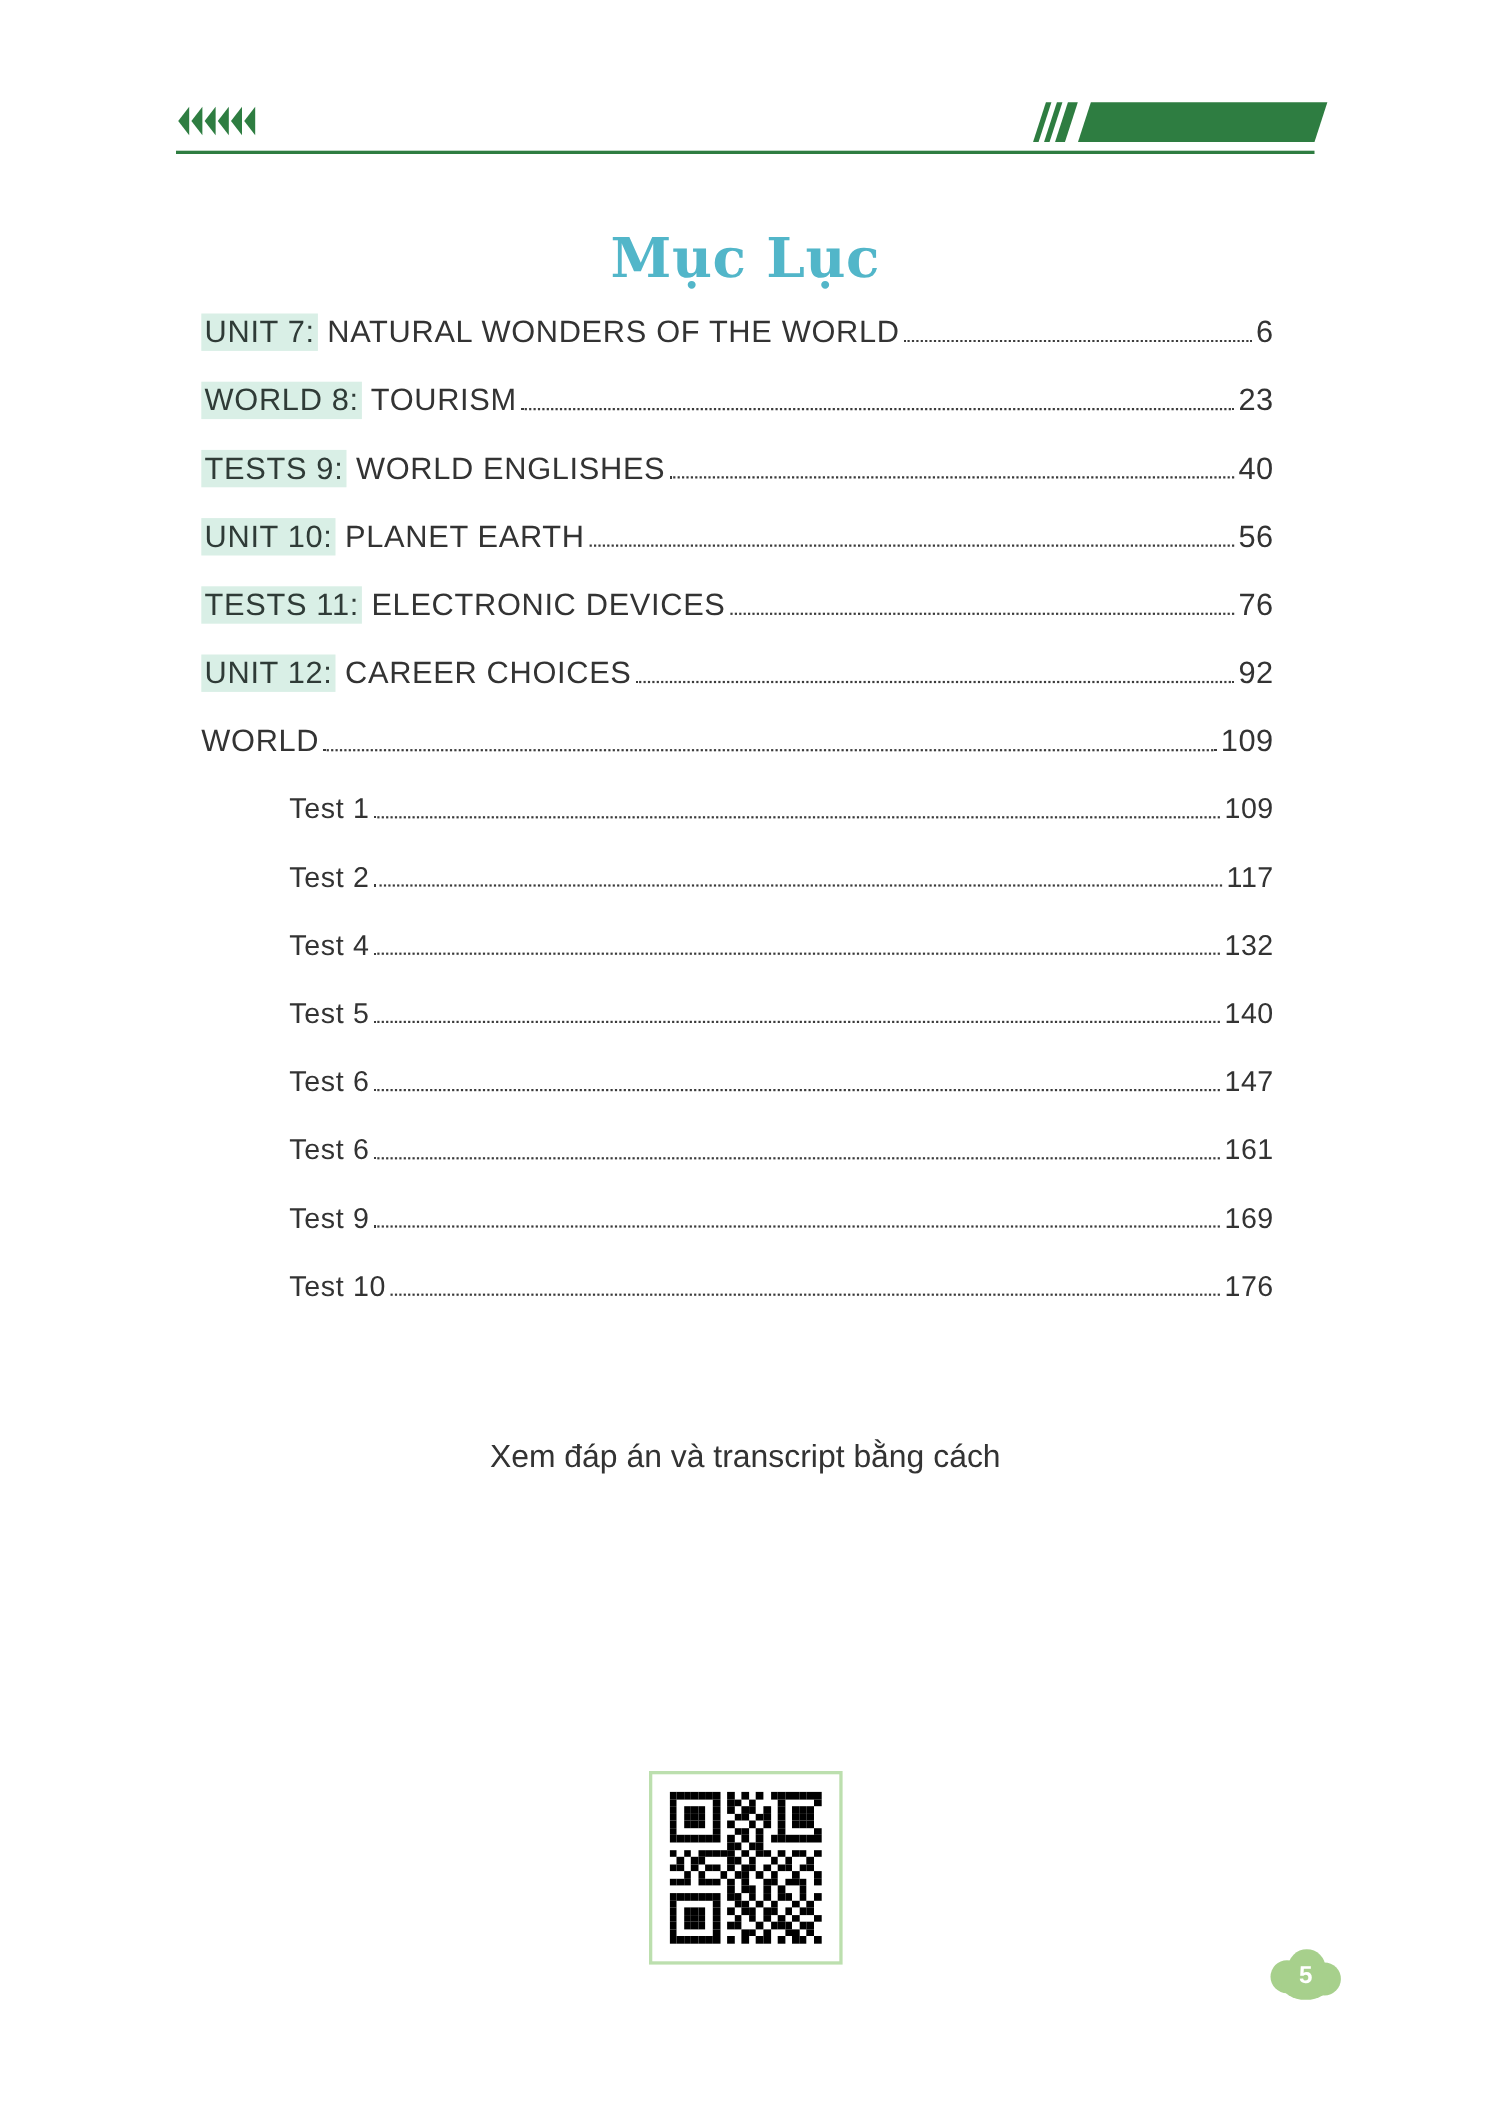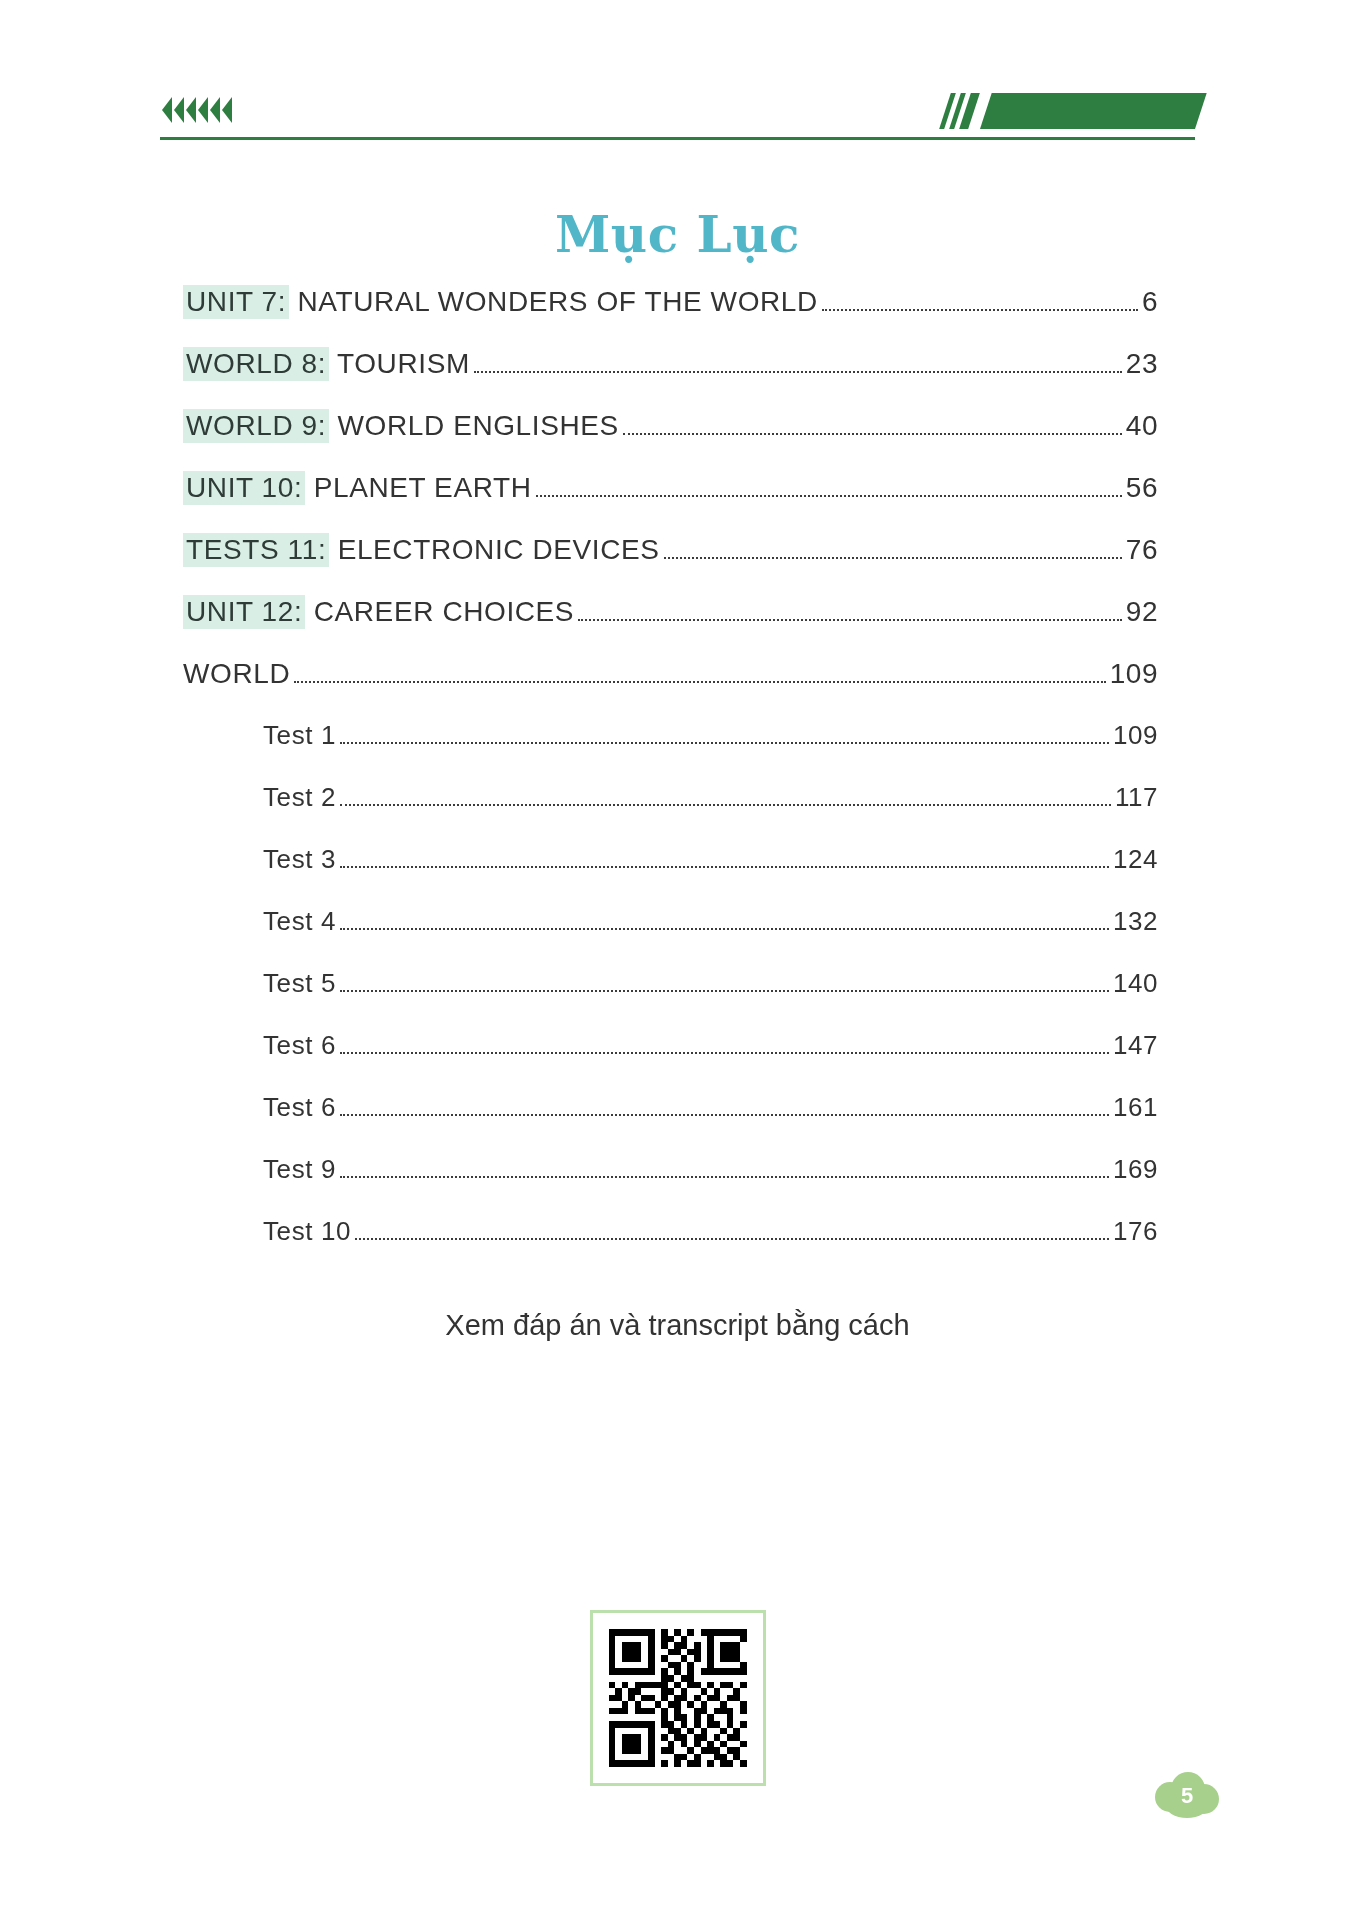--- a/index.html
+++ b/index.html
@@ -223,21 +223,21 @@
       <div class="toc-label"><span class="unit-tag">UNIT 7:</span> NATURAL WONDERS OF THE WORLD</div>
       <div class="dots"></div>
       <div class="toc-page">6</div>
     </div>
     <div class="toc-row">
       <div class="toc-label"><span class="unit-tag">WORLD 8:</span> TOURISM</div>
       <div class="dots"></div>
       <div class="toc-page">23</div>
     </div>
     <div class="toc-row">
-      <div class="toc-label"><span class="unit-tag">WORLD 9:</span> WORLD ENGLISHES</div>
+      <div class="toc-label"><span class="unit-tag">TESTS 9:</span> WORLD ENGLISHES</div>
       <div class="dots"></div>
       <div class="toc-page">40</div>
     </div>
     <div class="toc-row">
       <div class="toc-label"><span class="unit-tag">UNIT 10:</span> PLANET EARTH</div>
       <div class="dots"></div>
       <div class="toc-page">56</div>
     </div>
     <div class="toc-row">
       <div class="toc-label"><span class="unit-tag">TESTS 11:</span> ELECTRONIC DEVICES</div>
@@ -256,25 +256,20 @@
     </div>
     <div class="toc-row indent">
       <div class="toc-label">Test 1</div>
       <div class="dots"></div>
       <div class="toc-page">109</div>
     </div>
     <div class="toc-row indent">
       <div class="toc-label">Test 2</div>
       <div class="dots"></div>
       <div class="toc-page">117</div>
-    </div>
-    <div class="toc-row indent">
-      <div class="toc-label">Test 3</div>
-      <div class="dots"></div>
-      <div class="toc-page">124</div>
     </div>
     <div class="toc-row indent">
       <div class="toc-label">Test 4</div>
       <div class="dots"></div>
       <div class="toc-page">132</div>
     </div>
     <div class="toc-row indent">
       <div class="toc-label">Test 5</div>
       <div class="dots"></div>
       <div class="toc-page">140</div>

